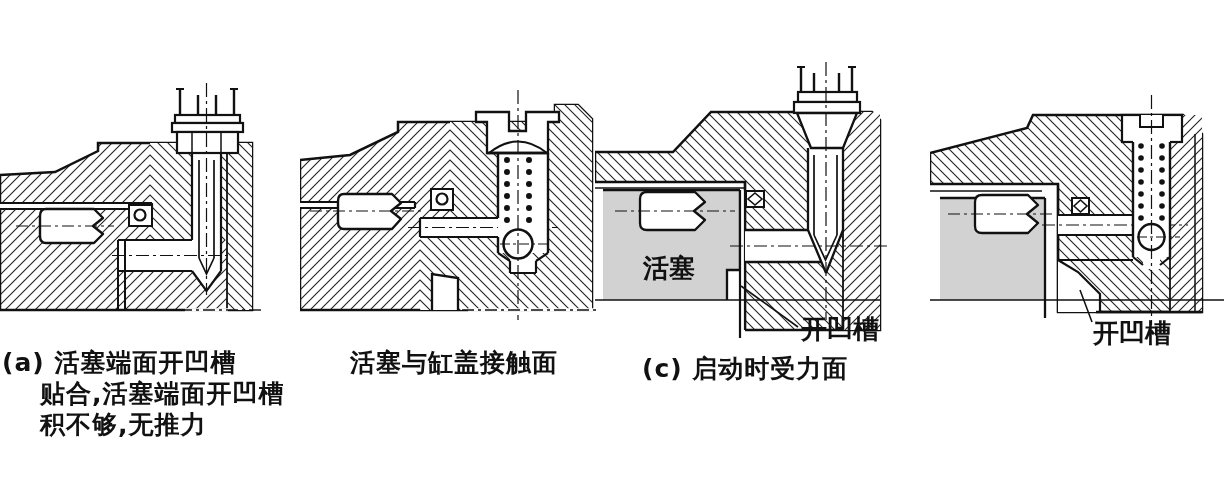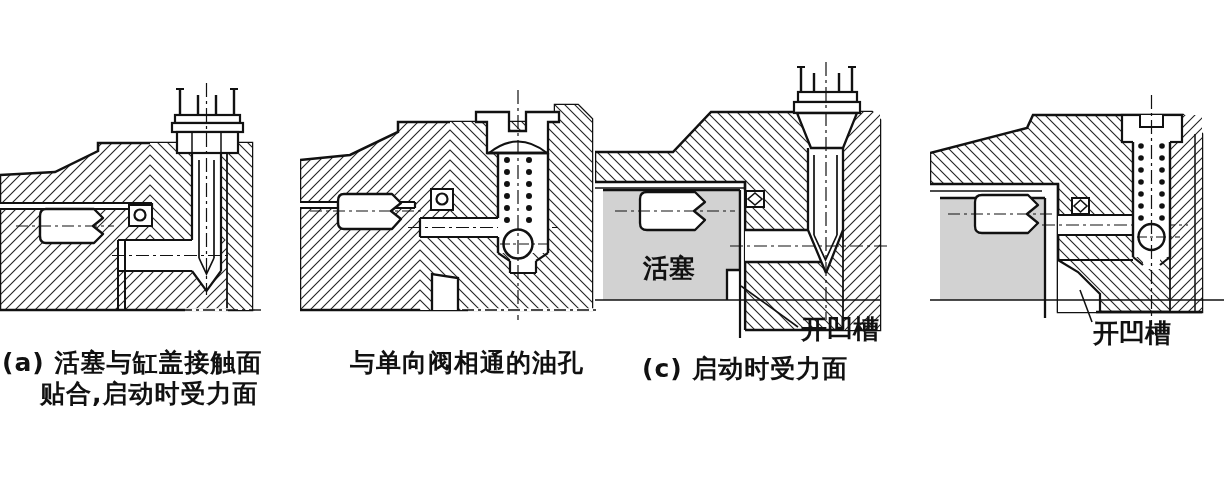--- a/index.html
+++ b/index.html
@@ -61,22 +61,23 @@
       <rect x="175" y="40" width="65" height="8" fill="#fff" stroke="#111" stroke-width="2.2"></rect>
       <rect x="172" y="48" width="71" height="9" fill="#fff" stroke="#111" stroke-width="2.2"></rect>
       <rect x="177" y="57" width="61" height="21" fill="#fff" stroke="#111" stroke-width="2.2"></rect>
       <path d="M192,57 V78 M221,57 V78" stroke="#111" stroke-width="1.5" fill="none"></path>
     </g>
     <path d="M206.5,8 V220" stroke="#111" stroke-width="1.2" stroke-dasharray="14 4 3 4" fill="none"></path>
     <path d="M185,235 H228" stroke="#fff" stroke-width="3.4" fill="none"></path>
     <path d="M180,235 H262" stroke="#111" stroke-width="1.4" stroke-dasharray="12 4 3 4" fill="none"></path>
   </svg>
   <div class="cap" style="left:2px;top:347px">
-    <div>(a) 活塞与缸盖接触面</div>
-    <div class="indent">贴合,启动时受力面</div>
+    <div>(a) 活塞端面开凹槽</div>
+    <div class="indent">贴合,活塞端面开凹槽</div>
+    <div class="indent">积不够,无推力</div>
   </div>
 
   <svg class="panel-svg" style="left:300px;top:60px" width="300" height="262" viewBox="0 0 300 262">
     <defs>
       <pattern id="hbF" width="10" height="10" patternUnits="userSpaceOnUse">
         <rect width="10" height="10" fill="#fff"></rect>
         <path d="M-2,2 L2,-2 M0,10 L10,0 M8,12 L12,8" stroke="#222" stroke-width="1.1"></path>
       </pattern>
       <pattern id="hbB" width="10" height="10" patternUnits="userSpaceOnUse">
         <rect width="10" height="10" fill="#fff"></rect>
@@ -133,21 +134,21 @@
     </g>
     <g>
       <path d="M132,250 L132,214 L158,218 L158,250 Z" fill="#fff"></path>
       <path d="M132,250 V214 L158,218 V250" stroke="#111" stroke-width="2.3" fill="none"></path>
     </g>
     <path d="M218,30 V260" stroke="#111" stroke-width="1.2" stroke-dasharray="14 4 3 4" fill="none"></path>
     <path d="M168,250 H300" stroke="#fff" stroke-width="3.4" fill="none"></path>
     <path d="M162,250 H300" stroke="#111" stroke-width="1.4" stroke-dasharray="12 4 3 4" fill="none"></path>
   </svg>
   <div class="cap" style="left:312px;top:347px">
-    <div class="indent">与单向阀相通的油孔</div>
+    <div class="indent">活塞与缸盖接触面</div>
   </div>
 
   <svg class="panel-svg" style="left:595px;top:30px" width="315" height="320" viewBox="0 0 315 320">
     <defs>
       <pattern id="hcF" width="10" height="10" patternUnits="userSpaceOnUse">
         <rect width="10" height="10" fill="#fff"></rect>
         <path d="M-2,2 L2,-2 M0,10 L10,0 M8,12 L12,8" stroke="#222" stroke-width="1.1"></path>
       </pattern>
       <pattern id="hcB" width="10" height="10" patternUnits="userSpaceOnUse">
         <rect width="10" height="10" fill="#fff"></rect>

